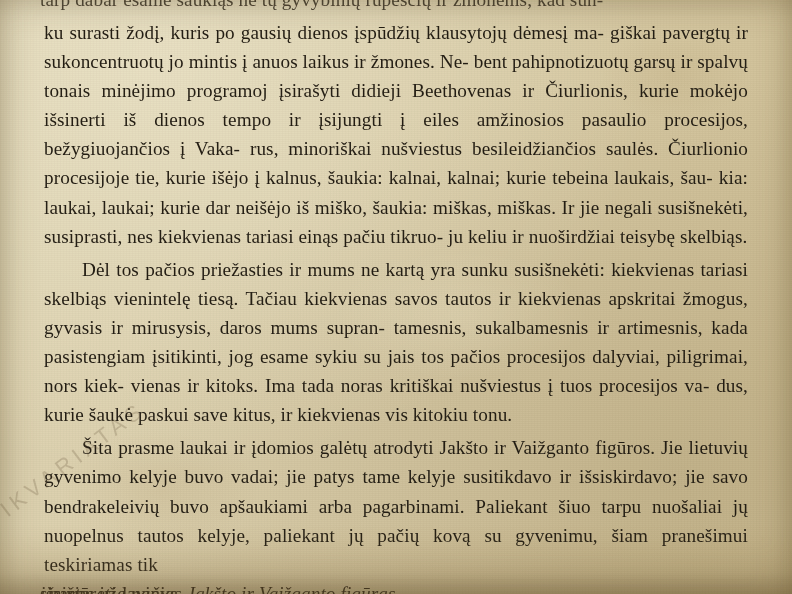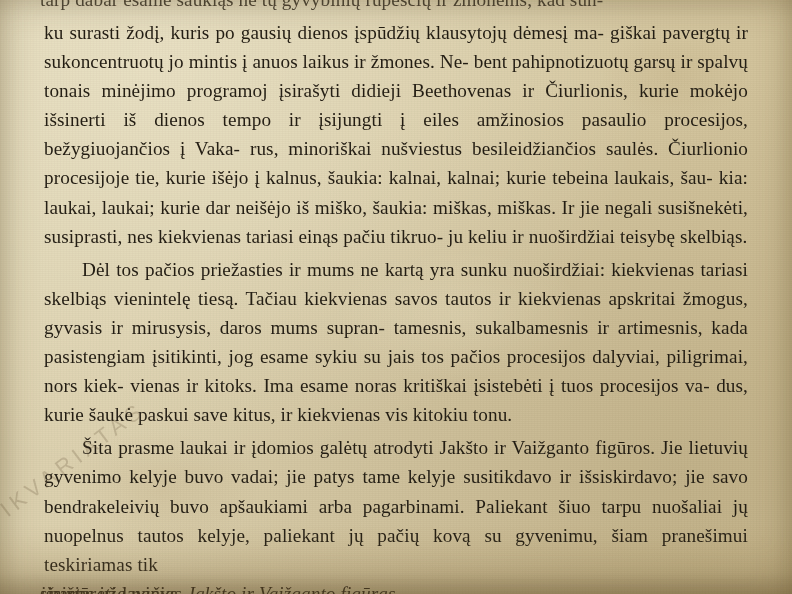--- a/index.html
+++ b/index.html
@@ -149,26 +149,26 @@
       <span>didieji Beethovenas ir Čiurlionis, kurie mokėjo išsinerti iš dienos tempo</span>
       <span>ir įsijungti į eiles amžinosios pasaulio procesijos, bežygiuojančios į Vaka-</span>
       <span>rus, minoriškai nušviestus besileidžiančios saulės.  Čiurlionio procesijoje</span>
       <span>tie, kurie išėjo į kalnus, šaukia: kalnai, kalnai; kurie tebeina laukais, šau-</span>
       <span>kia: laukai, laukai; kurie dar neišėjo iš miško, šaukia: miškas, miškas.  Ir</span>
       <span>jie negali susišnekėti, susiprasti, nes kiekvienas tariasi einąs pačiu tikruo-</span>
       <span>ju keliu ir nuoširdžiai teisybę skelbiąs.</span>
     </p>
 
     <p class="para-indent">
-      <span>Dėl tos pačios priežasties ir mums ne kartą yra sunku nuoširdžiai:</span>
+      <span>Dėl tos pačios priežasties ir mums ne kartą yra sunku susišnekėti:</span>
       <span>kiekvienas tariasi skelbiąs vienintelę tiesą.  Tačiau kiekvienas savos tautos</span>
       <span>ir kiekvienas apskritai žmogus, gyvasis ir mirusysis, daros mums supran-</span>
       <span>tamesnis, sukalbamesnis ir artimesnis, kada pasistengiam įsitikinti, jog</span>
       <span>esame sykiu su jais tos pačios procesijos dalyviai, piligrimai, nors kiek-</span>
-      <span>vienas ir kitoks.  Ima esame noras kritiškai įsistebėti į tuos procesijos va-</span>
+      <span>vienas ir kitoks.  Ima tada noras kritiškai nušviestus į tuos procesijos va-</span>
       <span>dus, kurie šaukė paskui save kitus, ir kiekvienas vis kitokiu tonu.</span>
     </p>
 
     <p class="para-indent">
       <span>Šita prasme laukai ir įdomios galėtų atrodyti Jakšto ir Vaižganto</span>
       <span>figūros.  Jie lietuvių gyvenimo kelyje buvo vadai; jie patys tame kelyje</span>
       <span>susitikdavo ir išsiskirdavo; jie savo bendrakeleivių buvo apšaukiami arba</span>
       <span>pagarbinami.  Paliekant šiuo tarpu nuošaliai jų nuopelnus tautos kelyje,</span>
       <span>paliekant jų pačių kovą su gyvenimu, šiam pranešimui teskiriamas tik</span>
     </p>

